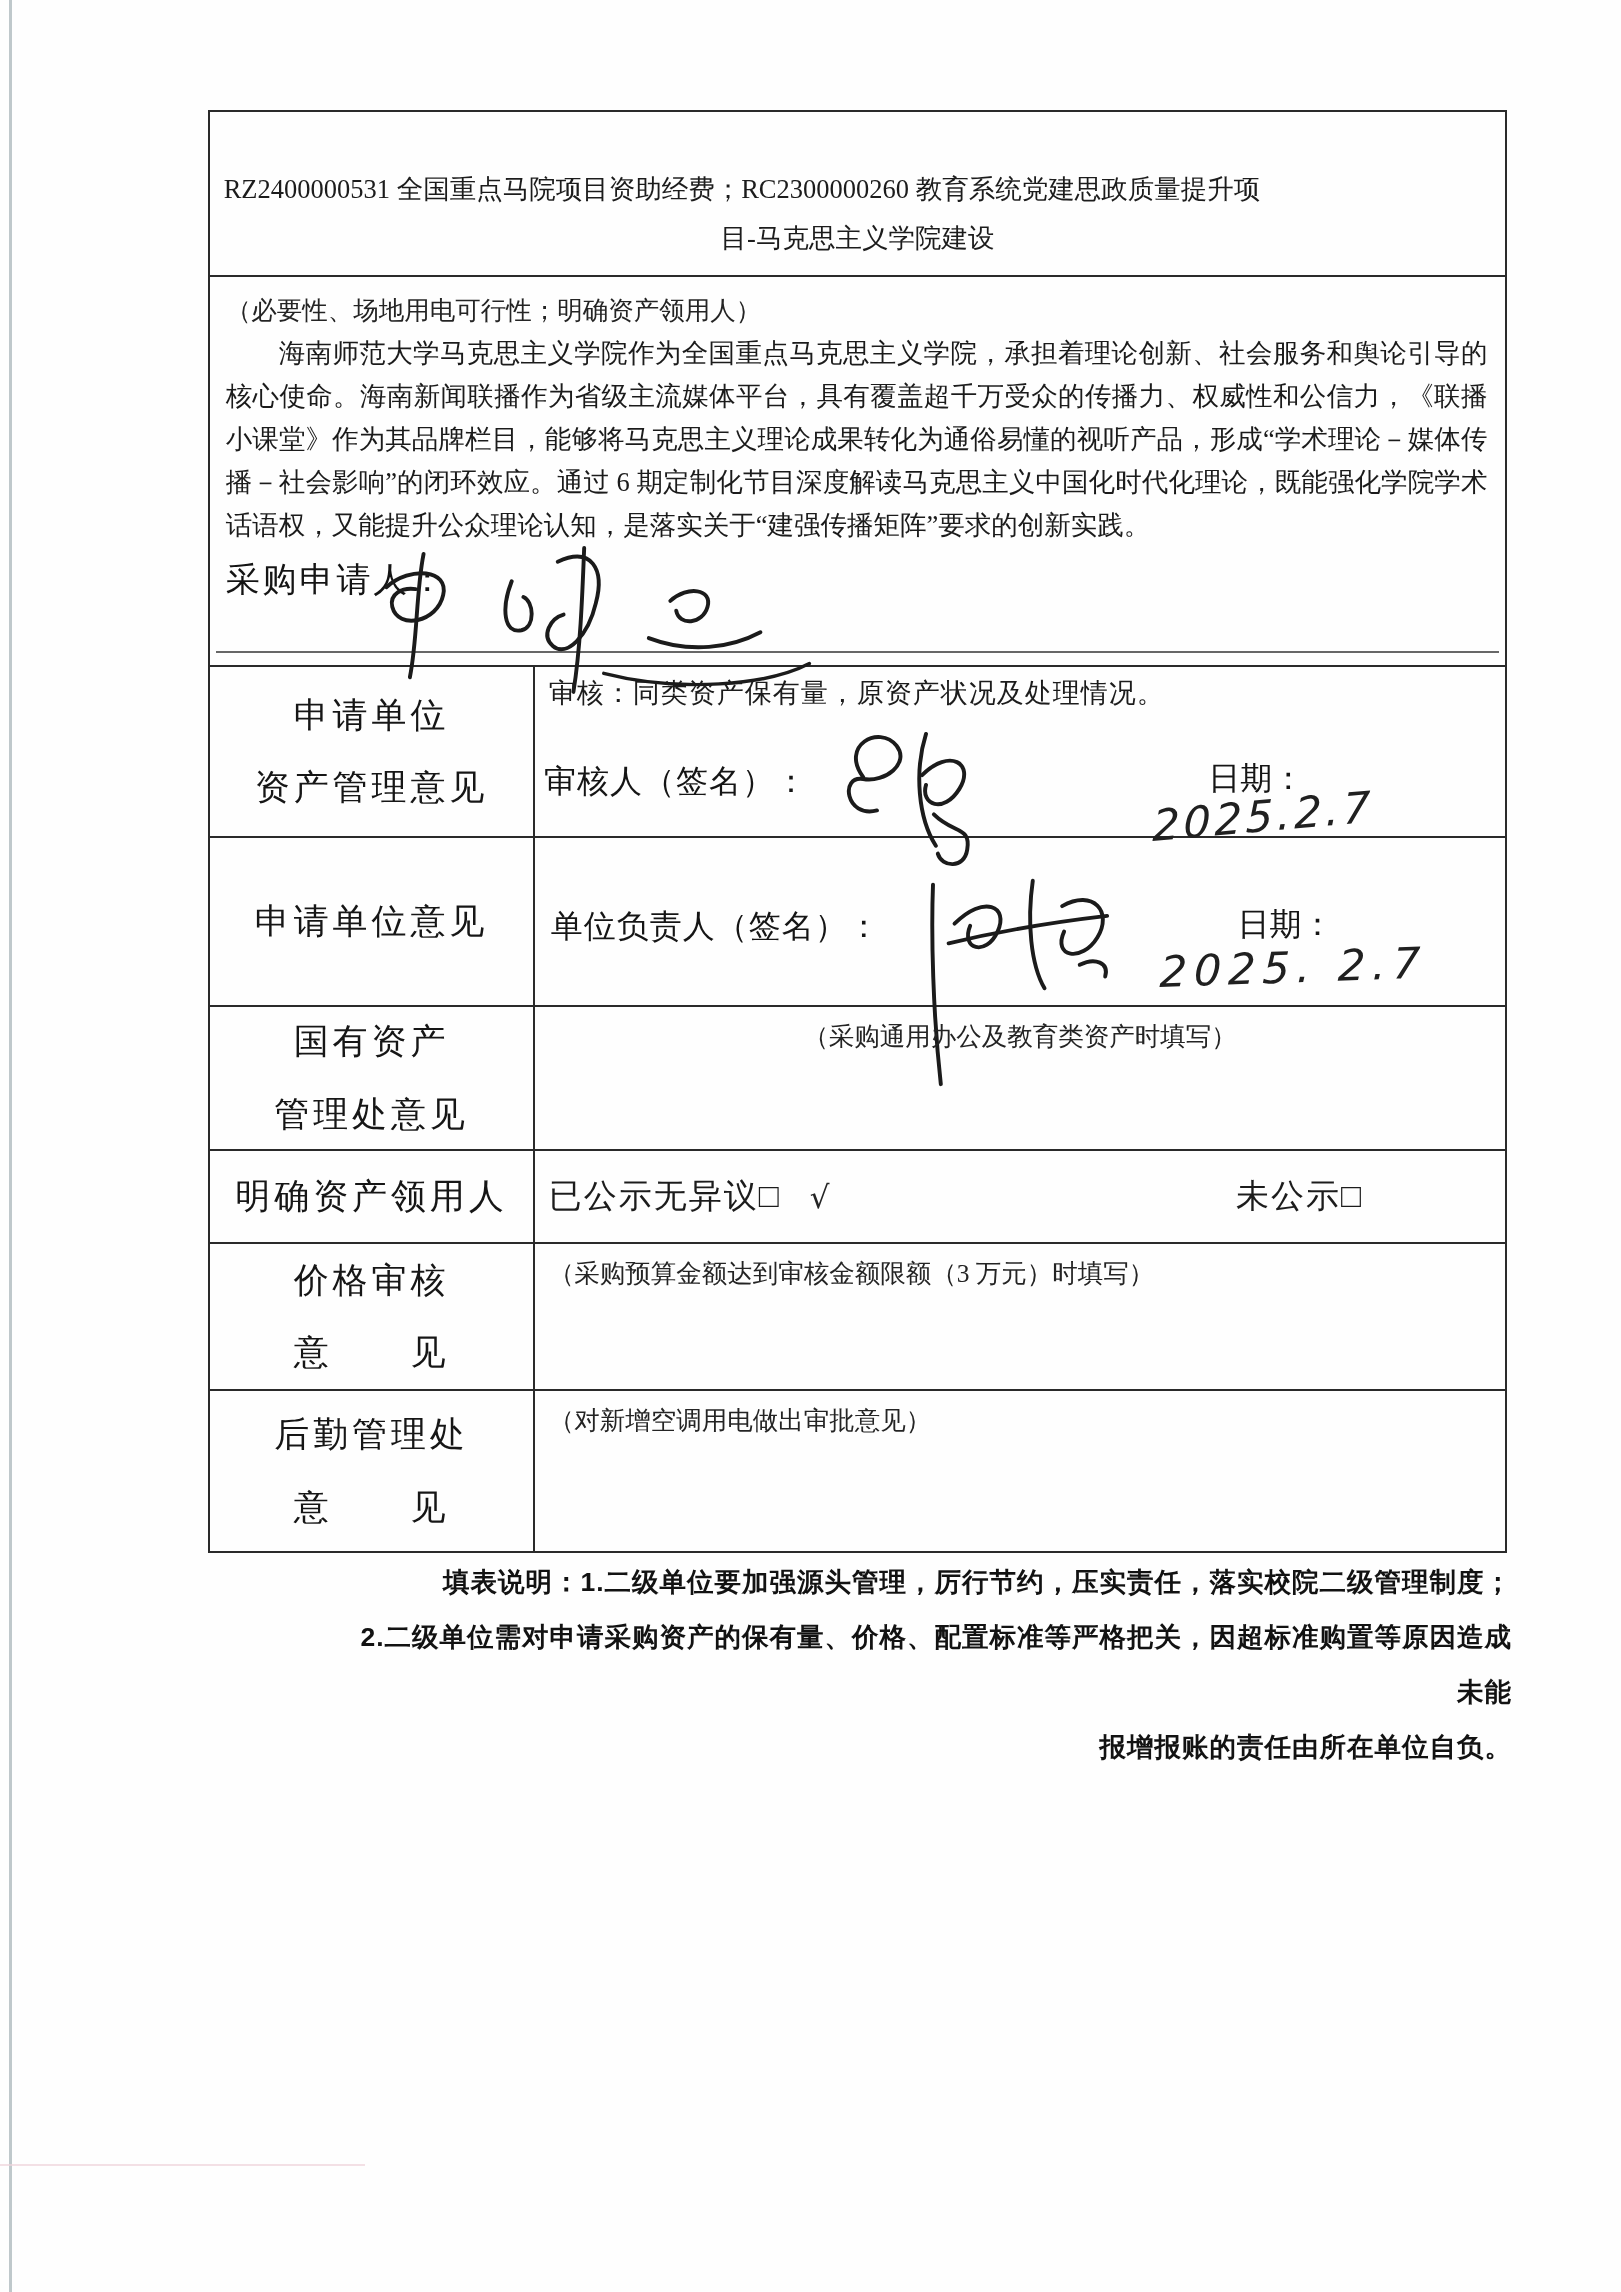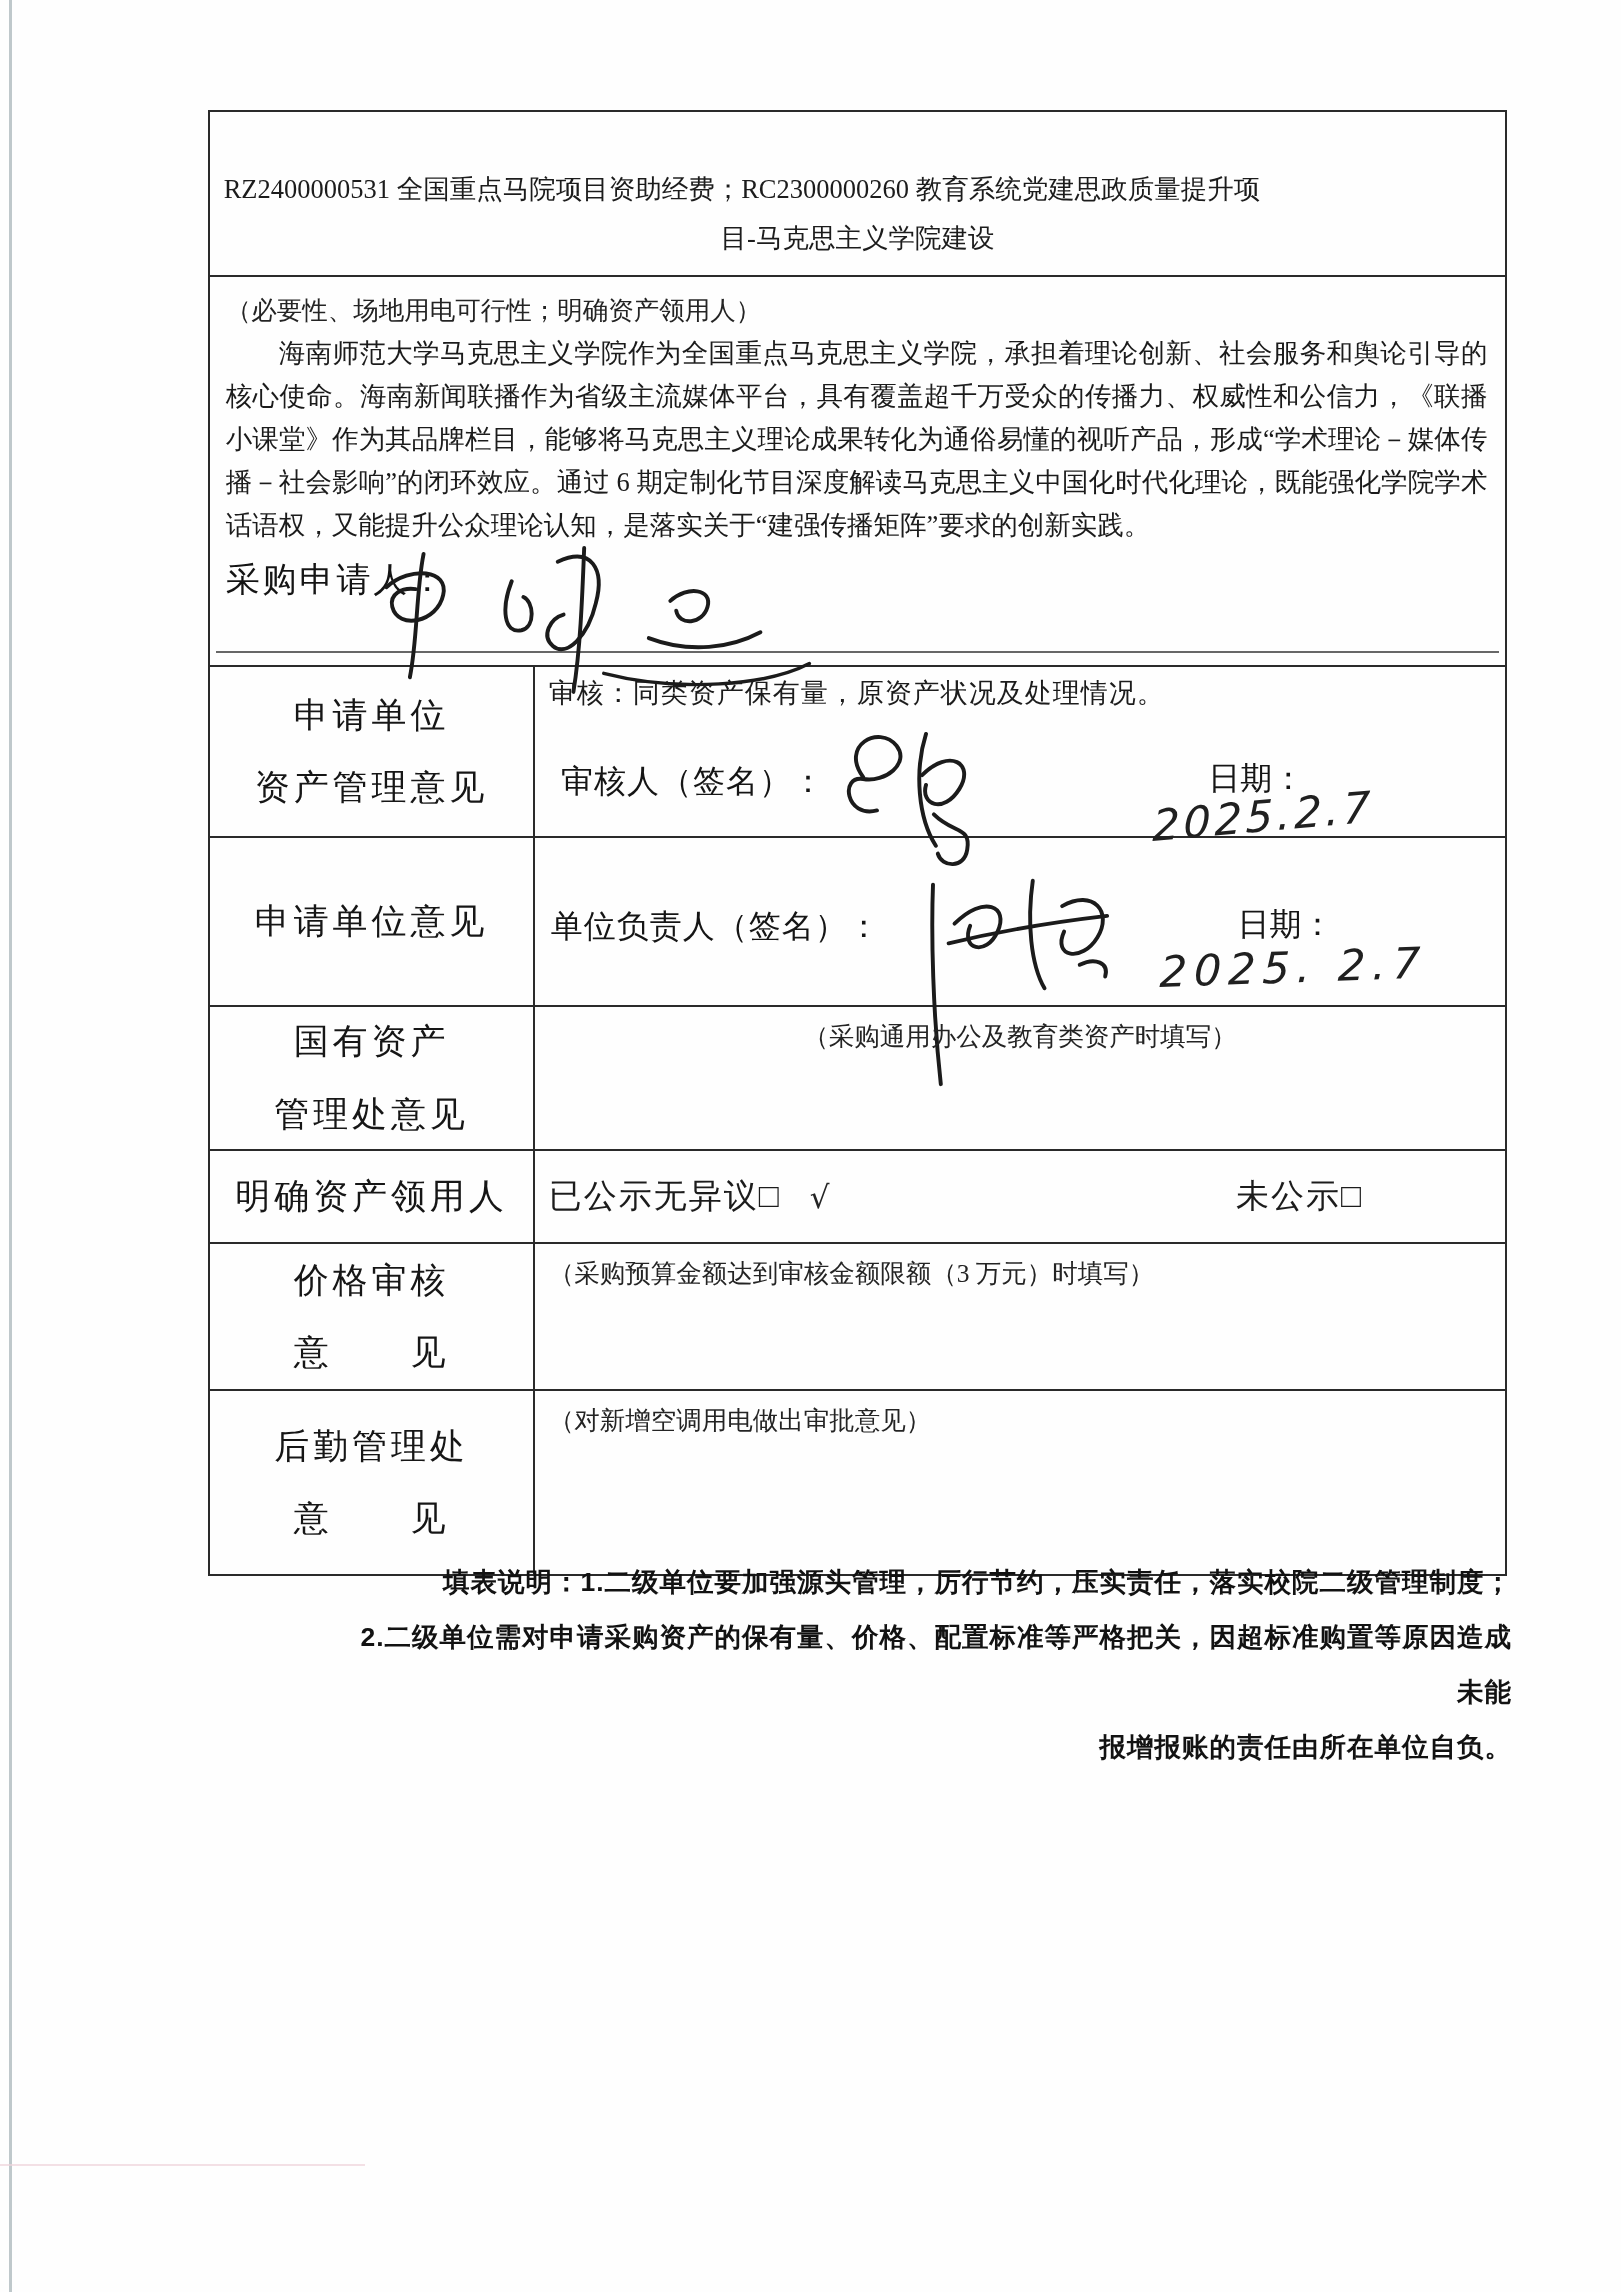--- a/index.html
+++ b/index.html
@@ -25,21 +25,21 @@
   .lbl{
     width:323px;flex:0 0 323px;border-right:2px solid #2a2a2a;
     display:flex;flex-direction:column;align-items:center;justify-content:center;
     font-size:35px;letter-spacing:3.9px;color:#161616;
   }
   .lbl .label-line + .label-line{margin-top:25.5px;}
   .cell{flex:1;position:relative;overflow:visible;color:#1c1c1c;}
 
   
   .r1{height:163px;} .r2{height:388px;} .r3{height:169px;} .r4{height:167px;}
-  .r5{height:142px;text-align:center;} .r6{height:91px;}  .r7{height:145px;} .r8{height:183px;}
+  .r5{height:142px;text-align:center;} .r6{height:91px;}  .r7{height:145px;} .r8{height:160px;}
 
   
   .cell-funding{display:flex;flex-direction:column;justify-content:flex-end;
     padding:0 13.7px 11.8px 13.7px;font-size:26.5px;line-height:49px;}
   .cell-funding .l2{text-align:center;}
 
   
   .cell-reason{padding:11.8px 17.6px 0 15.7px;}
   .hint-text{font-size:25.5px;line-height:43px;color:#242424;}
   .reason-para{font-size:26.5px;line-height:43px;text-indent:2em;text-align:justify;margin:0;color:#1b1b1b;}
@@ -114,21 +114,21 @@
       </div>
     </div>
 
     <div class="frow r3">
       <div class="lbl">
         <div class="label-line">申请单位</div>
         <div class="label-line">资产管理意见</div>
       </div>
       <div class="cell">
         <div class="review-note">审核：同类资产保有量，原资产状况及处理情况。</div>
-        <div class="signer-label" style="left:26px;top:93px;">审核人（签名）：</div>
+        <div class="signer-label" style="left:9px;top:93px;">审核人（签名）：</div>
         <div class="date-group" style="left:603px;top:90px;">
           <span>日期：</span>
           <span class="hw">2025.2.7</span>
         </div>
 
         <svg class="sig" style="left:289px;top:57px;" width="206" height="167" viewBox="0 0 210 170">
           <path d="M40 54 C16 22 56 0 74 22 C88 40 62 60 40 56 C16 52 22 96 54 88" stroke-width="4"></path>
           <path d="M104 10 C92 48 96 96 114 124" stroke-width="4"></path>
           <path d="M100 52 C128 24 154 40 138 66 C122 92 98 82 104 62" stroke-width="4"></path>
           <path d="M112 92 C132 112 150 104 146 128 C143 148 120 146 116 132" stroke-width="4"></path>

